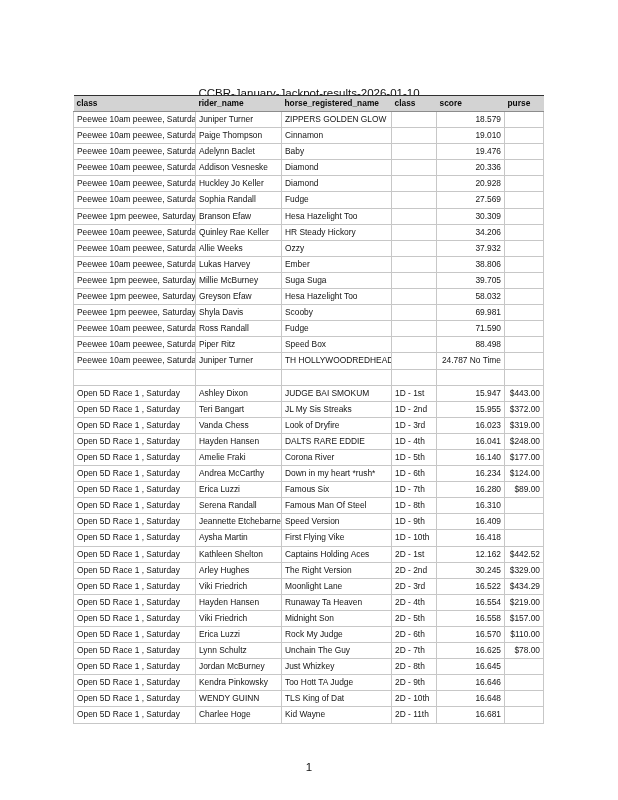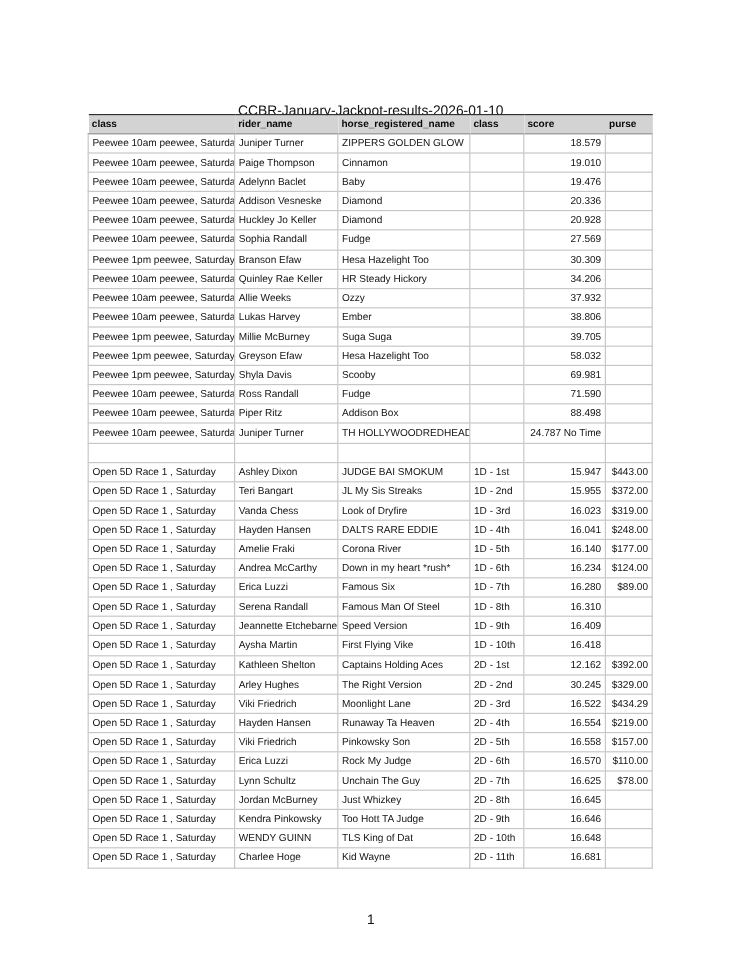--- a/index.html
+++ b/index.html
@@ -191,21 +191,21 @@
           <td>Peewee 10am peewee, Saturday</td>
           <td>Ross Randall</td>
           <td>Fudge</td>
           <td></td>
           <td class="num">71.590</td>
           <td class="num"></td>
         </tr>
         <tr>
           <td>Peewee 10am peewee, Saturday</td>
           <td>Piper Ritz</td>
-          <td>Addison Box</td>
+          <td>Speed Box</td>
           <td></td>
           <td class="num">88.498</td>
           <td class="num"></td>
         </tr>
         <tr>
           <td>Peewee 10am peewee, Saturday</td>
           <td>Juniper Turner</td>
           <td>TH HOLLYWOODREDHEAD</td>
           <td></td>
           <td class="num">24.787 No Time</td>
@@ -298,21 +298,21 @@
           <td>1D - 10th</td>
           <td class="num">16.418</td>
           <td class="num"></td>
         </tr>
         <tr>
           <td>Open 5D Race 1 , Saturday</td>
           <td>Kathleen Shelton</td>
           <td>Captains Holding Aces</td>
           <td>2D - 1st</td>
           <td class="num">12.162</td>
-          <td class="num">$392.00</td>
+          <td class="num">$442.52</td>
         </tr>
         <tr>
           <td>Open 5D Race 1 , Saturday</td>
           <td>Arley Hughes</td>
           <td>The Right Version</td>
           <td>2D - 2nd</td>
           <td class="num">30.245</td>
           <td class="num">$329.00</td>
         </tr>
         <tr>
@@ -327,21 +327,21 @@
           <td>Open 5D Race 1 , Saturday</td>
           <td>Hayden Hansen</td>
           <td>Runaway Ta Heaven</td>
           <td>2D - 4th</td>
           <td class="num">16.554</td>
           <td class="num">$219.00</td>
         </tr>
         <tr>
           <td>Open 5D Race 1 , Saturday</td>
           <td>Viki Friedrich</td>
-          <td>Pinkowsky Son</td>
+          <td>Midnight Son</td>
           <td>2D - 5th</td>
           <td class="num">16.558</td>
           <td class="num">$157.00</td>
         </tr>
         <tr>
           <td>Open 5D Race 1 , Saturday</td>
           <td>Erica Luzzi</td>
           <td>Rock My Judge</td>
           <td>2D - 6th</td>
           <td class="num">16.570</td>

